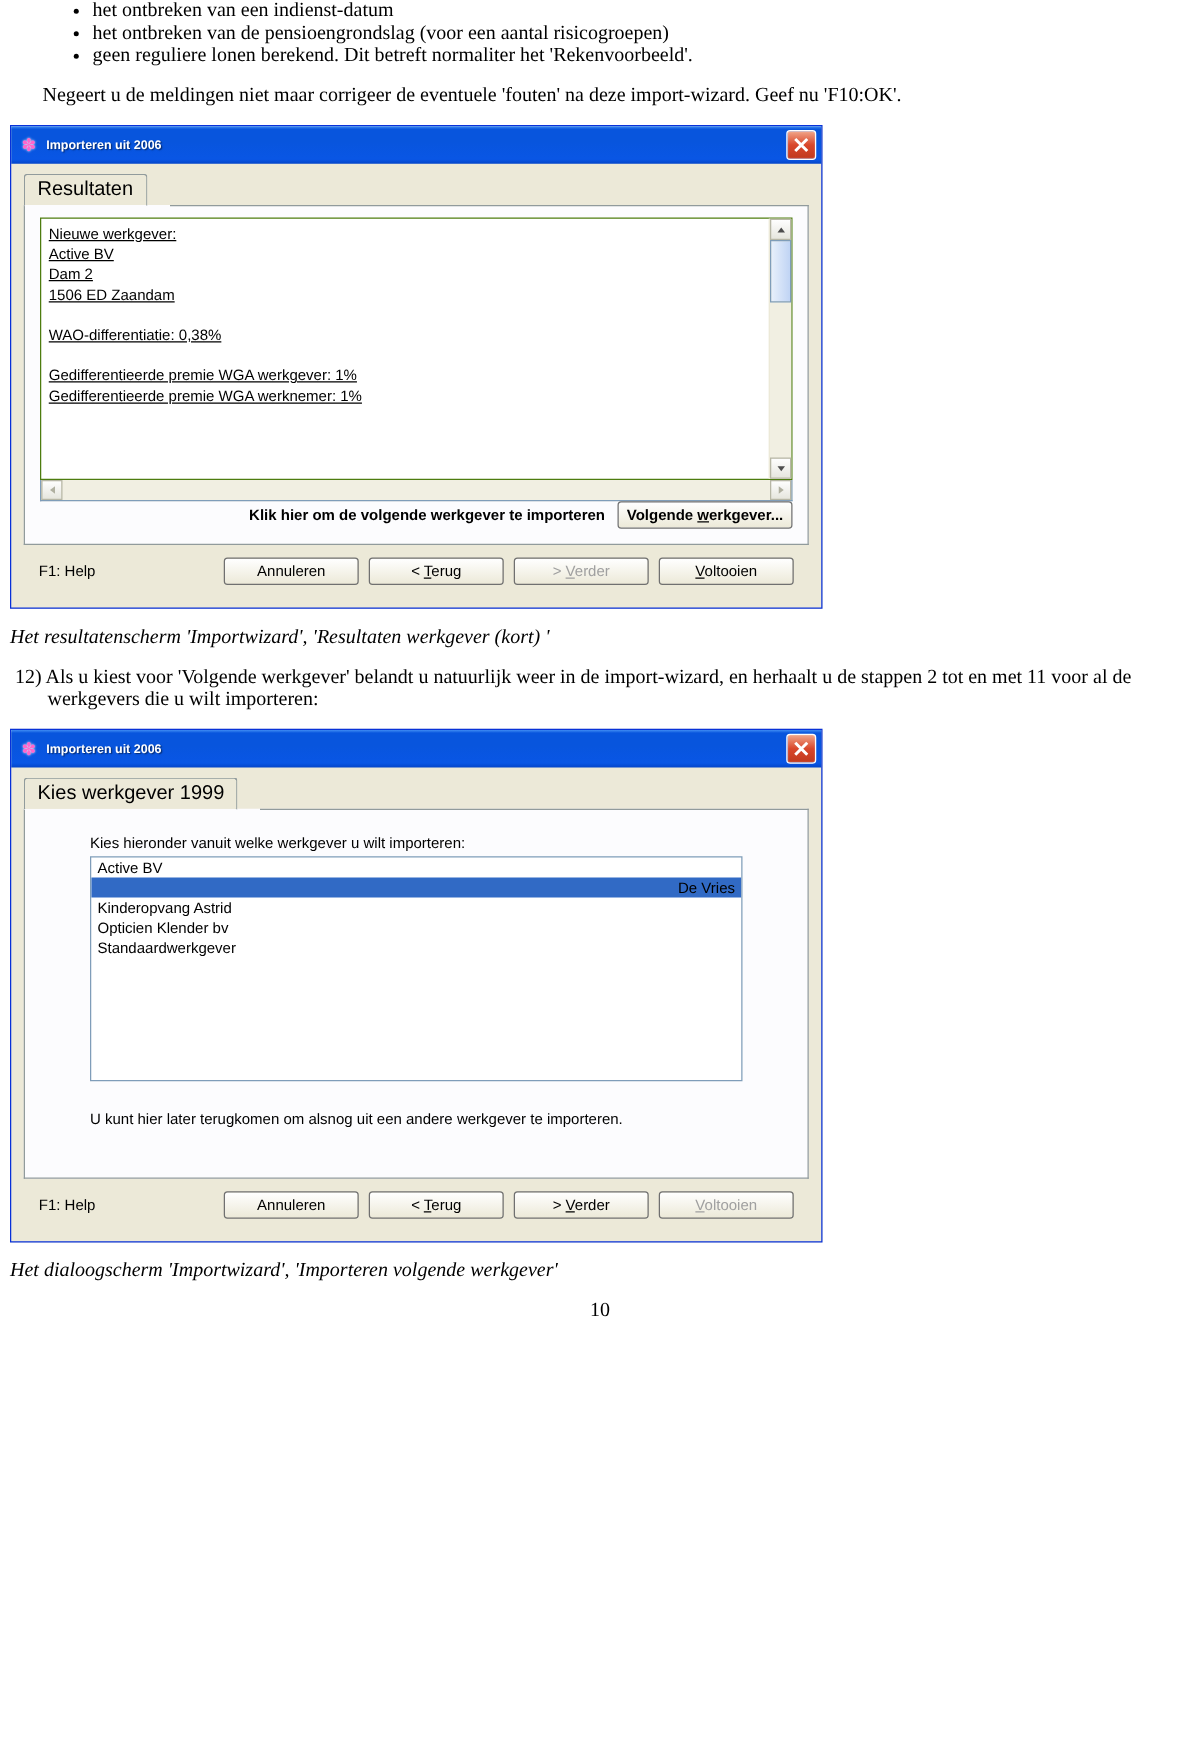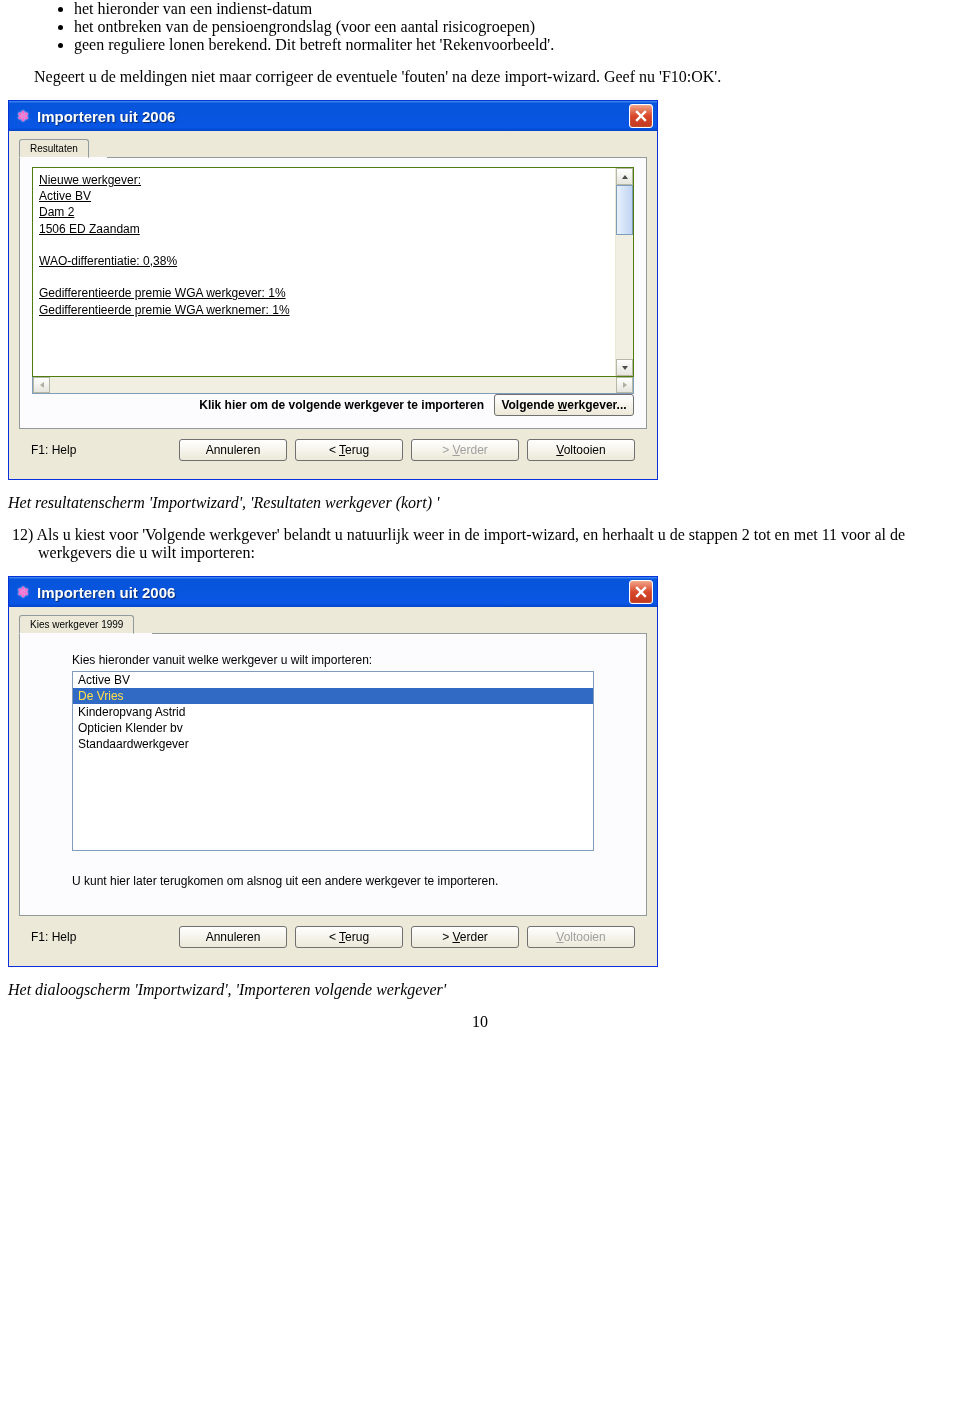--- a/index.html
+++ b/index.html
@@ -64,21 +64,21 @@
     display: inline-flex;
     align-items: center;
     justify-content: center;
     color: #ff66cc;
     font-size: 14px;
     text-shadow: 0 0 2px #fff;
   }
   .xp-title-text {
     color: #fff;
     font-weight: bold;
-    font-size: 15px;
+    font-size: 10px;
     text-shadow: 1px 1px 1px rgba(0,0,0,0.5);
     flex: 1;
   }
   .xp-close {
     width: 22px;
     height: 22px;
     background: linear-gradient(to bottom, #f1a689 0%, #d9472b 50%, #c0391e 100%);
     border: 1px solid #fff;
     border-radius: 3px;
     display: inline-flex;
@@ -96,21 +96,21 @@
     margin-bottom: -1px;
     position: relative;
     z-index: 1;
   }
   .xp-tab {
     background: #ece9d8;
     border: 1px solid #919b9c;
     border-bottom: 1px solid #fcfcfe;
     border-radius: 3px 3px 0 0;
     padding: 3px 10px;
-    font-size: 10px;
+    font-size: 16px;
     margin-right: 18px;
   }
   .xp-tab-rule {
     flex: 1;
     border-bottom: 1px solid #919b9c;
     align-self: flex-end;
     height: 1px;
   }
   .xp-tab-page {
     border: 1px solid #919b9c;
@@ -206,21 +206,22 @@
     height: 180px;
     box-sizing:border-box;
     overflow:hidden;
     font-size:12px;
   }
   .xp-list-item {
     padding: 1px 5px;
   }
   .xp-list-item.selected {
     background:#316ac5;
-    color:#fde047;
+    color:#000000;
+    text-align:right;
   }
   .kies-label {
     font-size:12px;
     margin: 10px 0 4px 40px;
   }
   .kies-container {
     margin: 0 40px;
   }
   .kies-note {
     font-size:12px;
@@ -228,21 +229,21 @@
     line-height:1.35;
   }
   .underline-hot { text-decoration: underline; }
 </style>
 </head>
 <body>
 
 <div class="page">
 
   <ul class="bullets">
-    <li>het hieronder van een indienst-datum</li>
+    <li>het ontbreken van een indienst-datum</li>
     <li>het ontbreken van de pensioengrondslag (voor een aantal risicogroepen)</li>
     <li>geen reguliere lonen berekend. Dit betreft normaliter het 'Rekenvoorbeeld'.</li>
   </ul>
 
   <p class="para">Negeert u de meldingen niet maar corrigeer de eventuele 'fouten' na deze import-wizard. Geef nu 'F10:OK'.</p>
 
 
   <div class="xp-window">
     <div class="xp-titlebar">
       <span class="xp-title-icon">✽</span>
@@ -335,21 +336,21 @@
         <svg viewBox="0 0 10 10">
             <path d="M1 1 L9 9 M9 1 L1 9" stroke="#fff" stroke-width="2" fill="none"></path>
           </svg>
       </span>
     </div>
     <div class="xp-body">
       <div class="xp-tab-strip">
         <div class="xp-tab">Kies werkgever 1999</div>
         <div class="xp-tab-rule"></div>
       </div>
-      <div class="xp-tab-page" style="padding-bottom:16px;">
+      <div class="xp-tab-page" style="padding-bottom:29px;">
         <div class="kies-label">Kies hieronder vanuit welke werkgever u wilt importeren:</div>
         <div class="kies-container">
           <div class="xp-listbox">
             <div class="xp-list-item">Active BV</div>
             <div class="xp-list-item selected">De Vries</div>
             <div class="xp-list-item">Kinderopvang Astrid</div>
             <div class="xp-list-item">Opticien Klender bv</div>
             <div class="xp-list-item">Standaardwerkgever</div>
           </div>
         </div>

